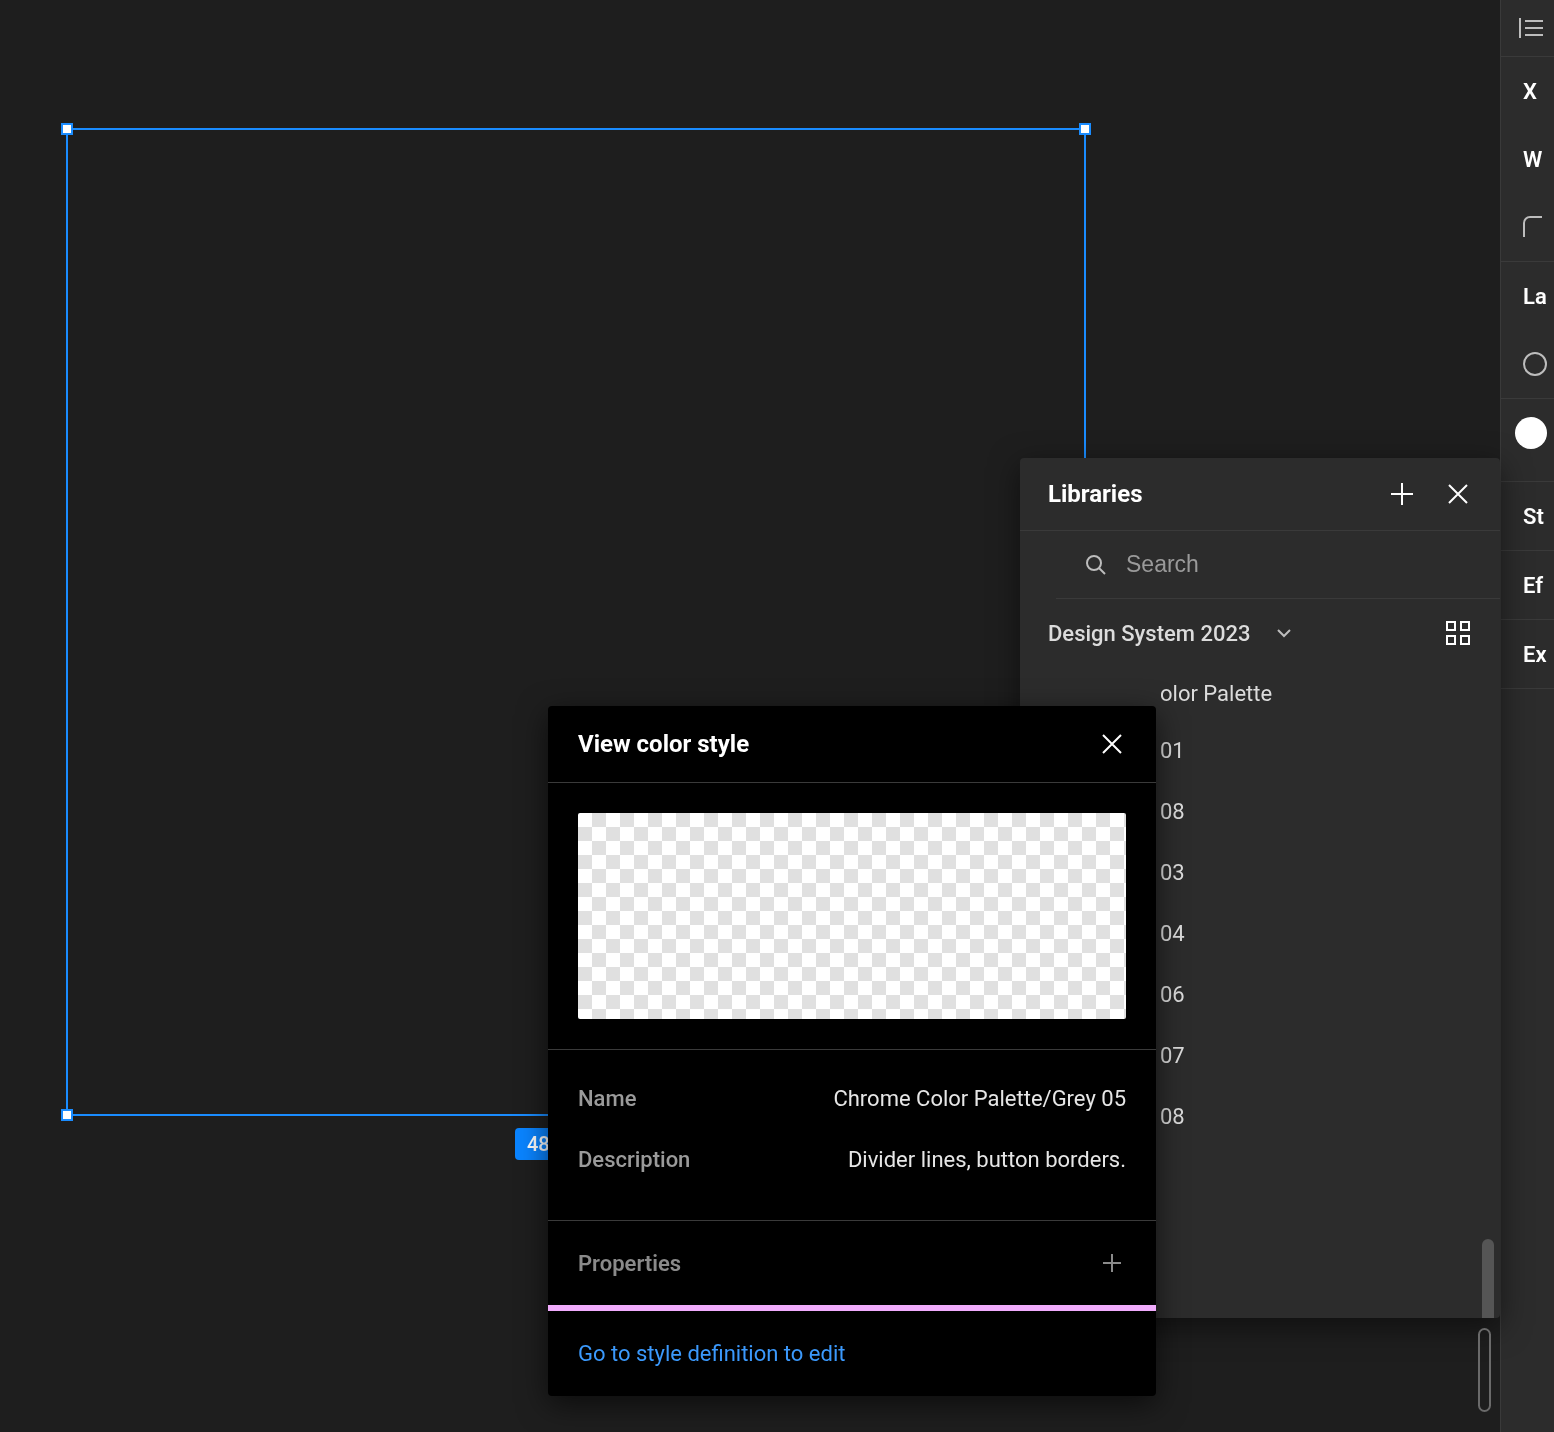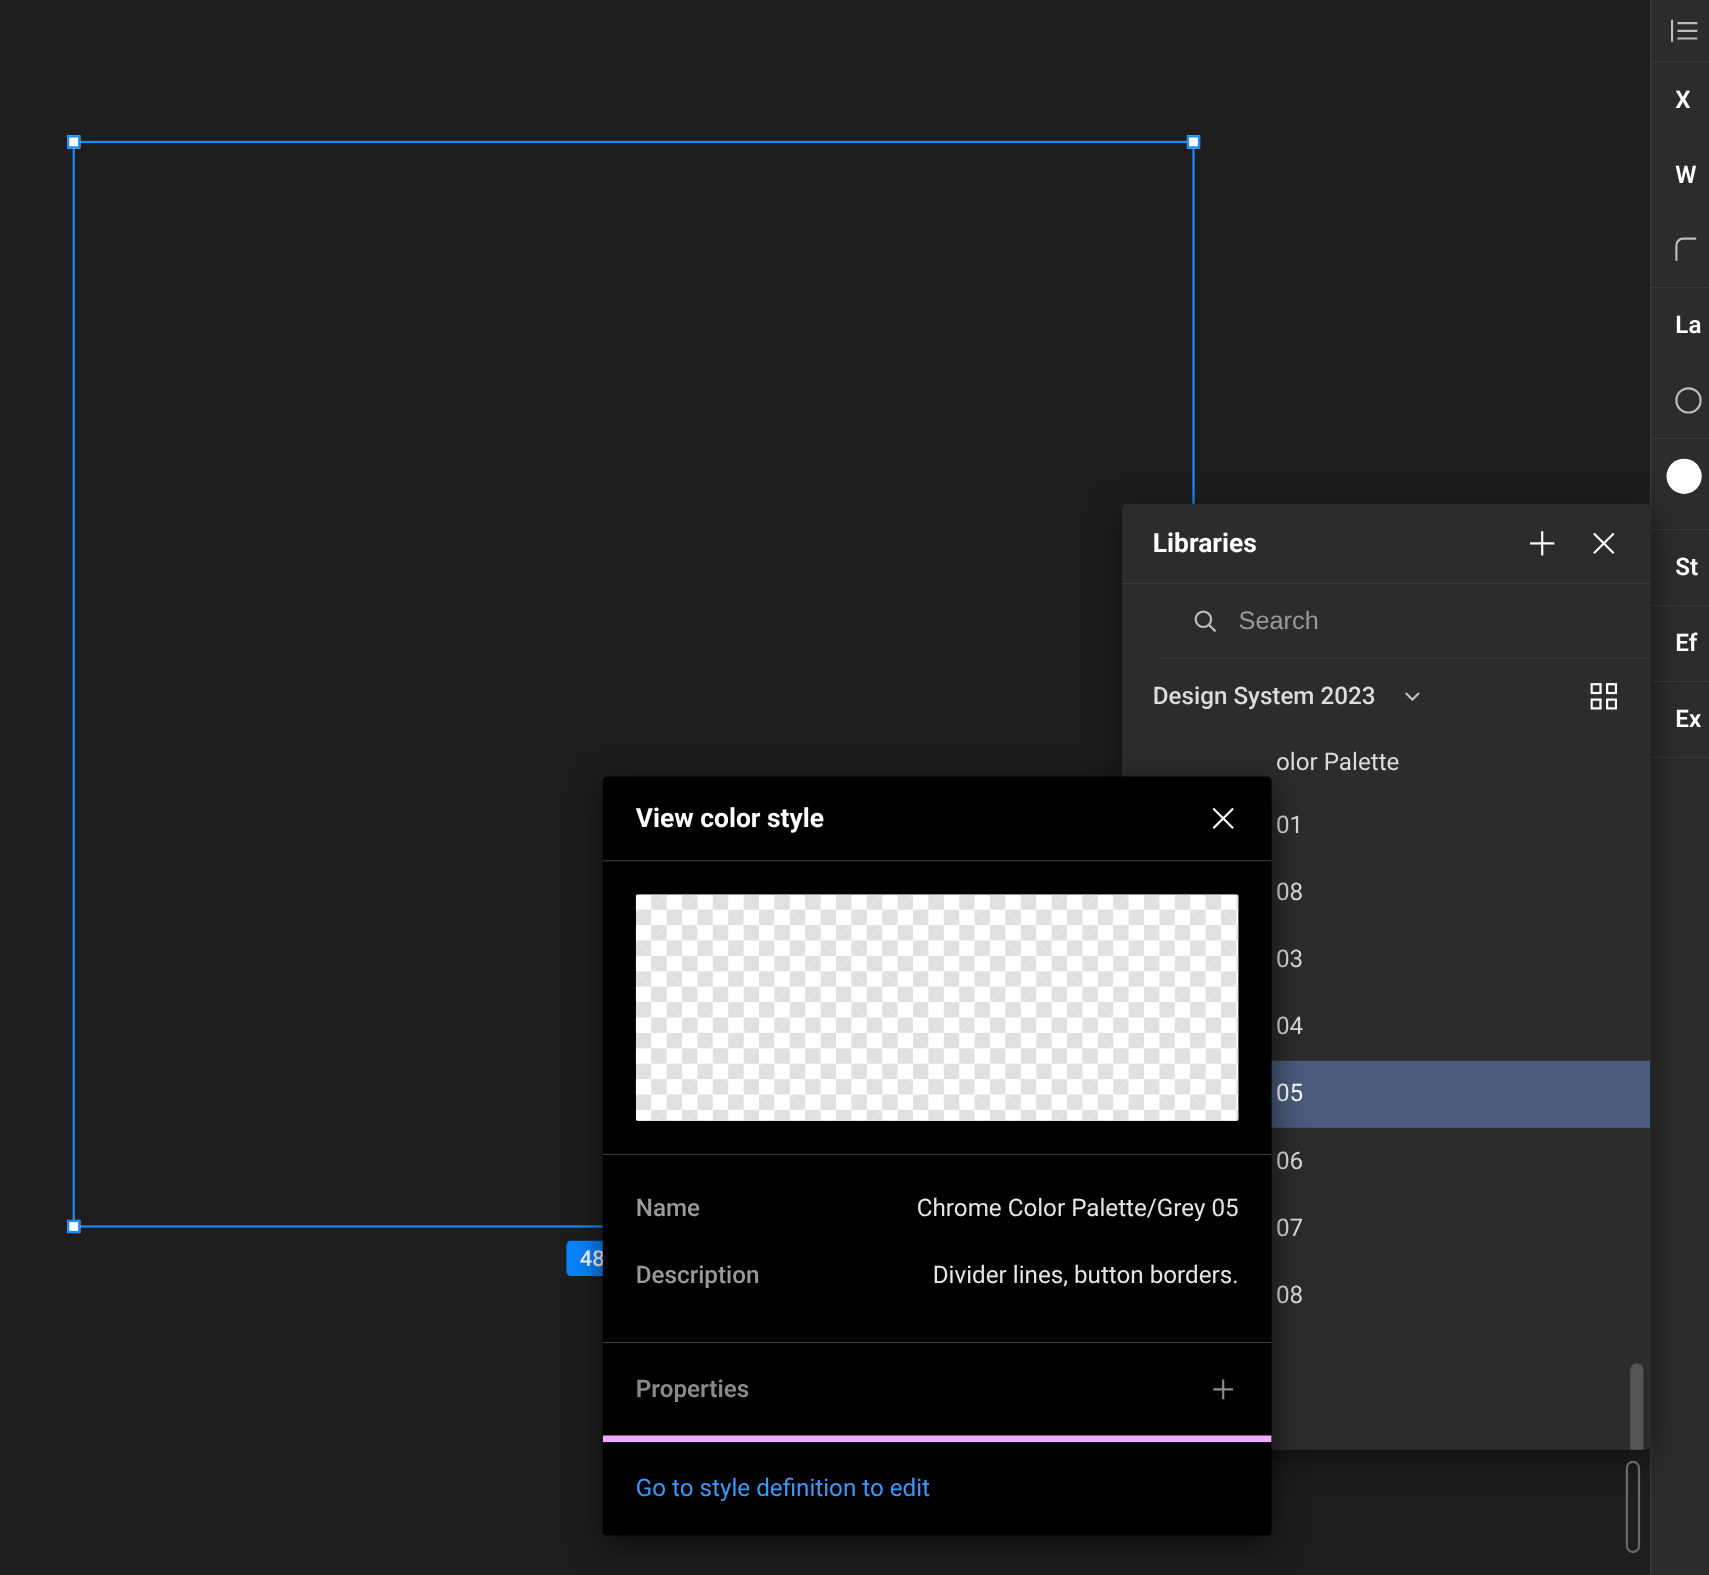--- a/index.html
+++ b/index.html
@@ -360,21 +360,20 @@
           <rect x="16" y="16" width="8" height="8" stroke="#fff" stroke-width="2" fill="none"></rect>
         </svg>
     </div>
   </div>
   <div class="lib-list">
     <div class="lib-group-title">olor Palette</div>
     <div class="lib-item">01</div>
     <div class="lib-item">08</div>
     <div class="lib-item">03</div>
     <div class="lib-item">04</div>
-    <div class="lib-item selected">05</div>
     <div class="lib-item">06</div>
     <div class="lib-item">07</div>
     <div class="lib-item">08</div>
     <div class="lib-scrollbar"></div>
   </div>
 </div>
 
 <div class="style-panel">
   <div class="sp-header">
     <h2>View color style</h2>

